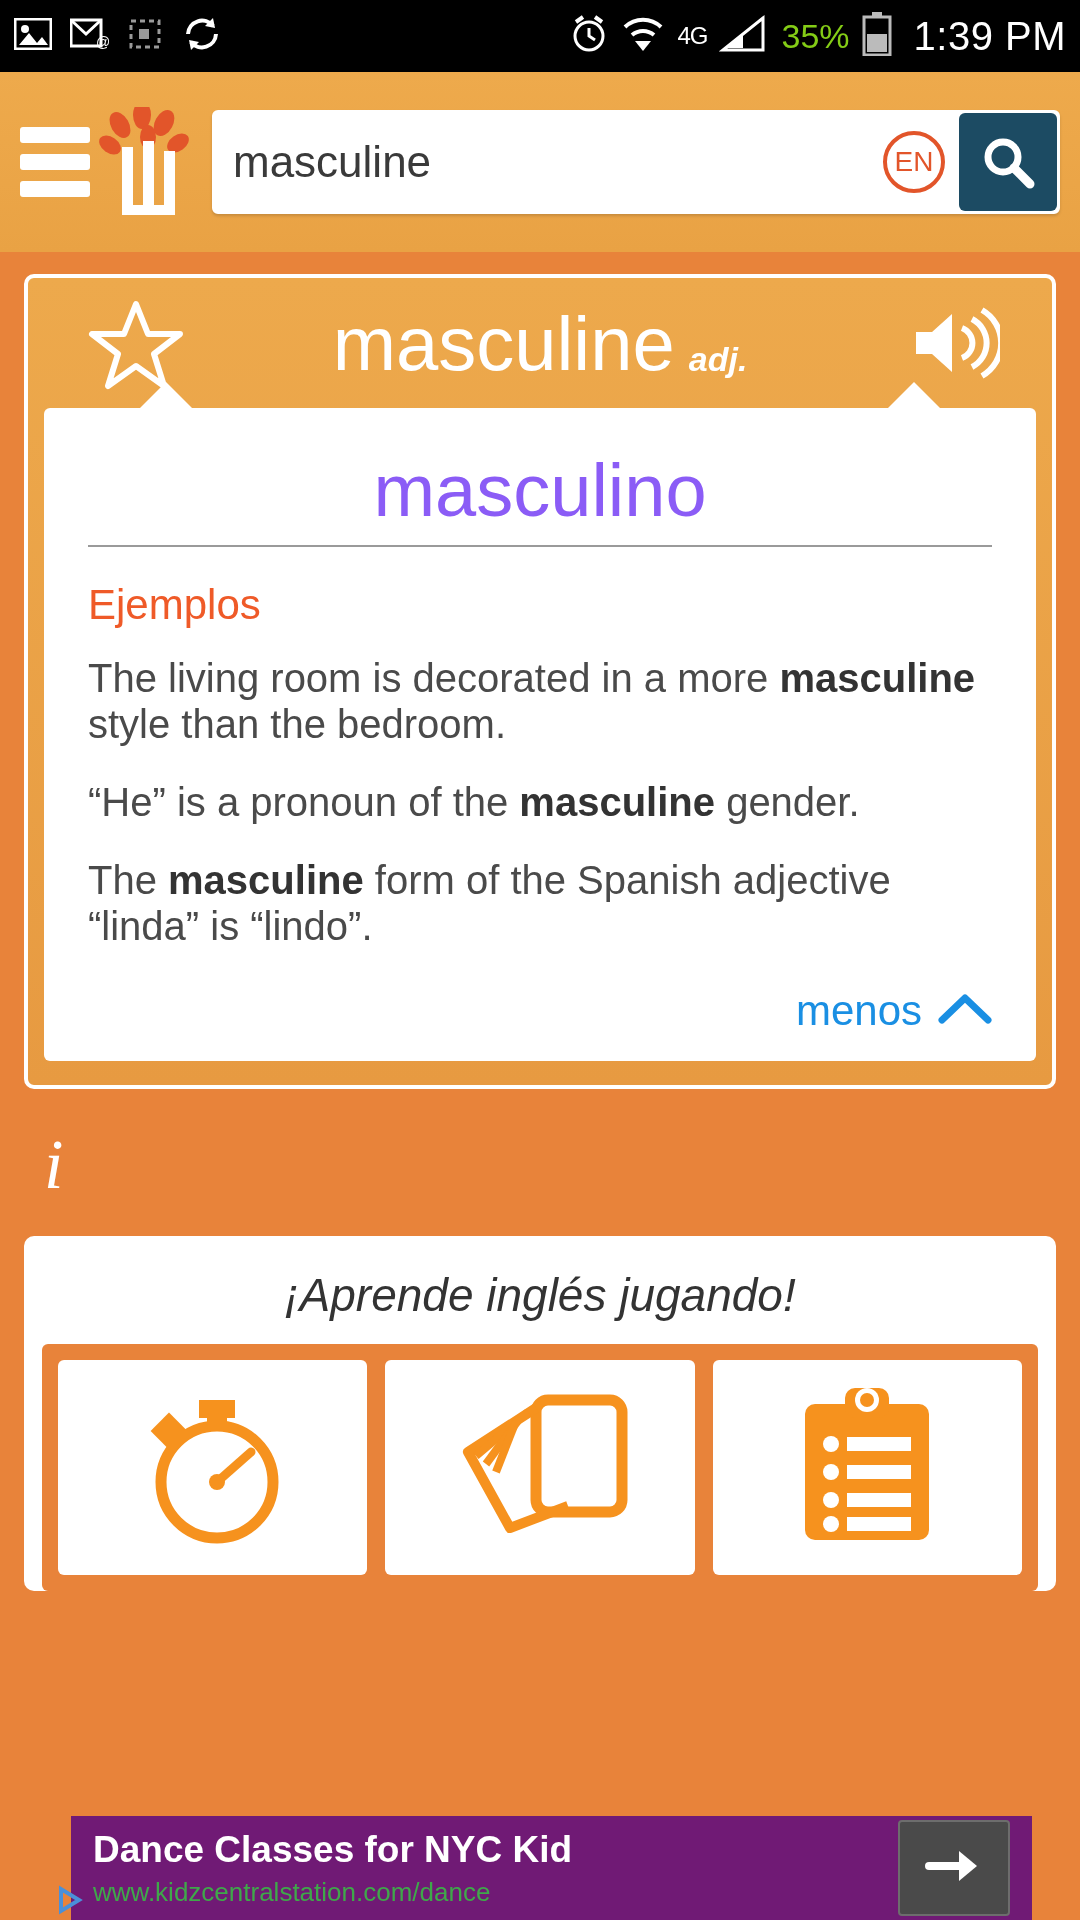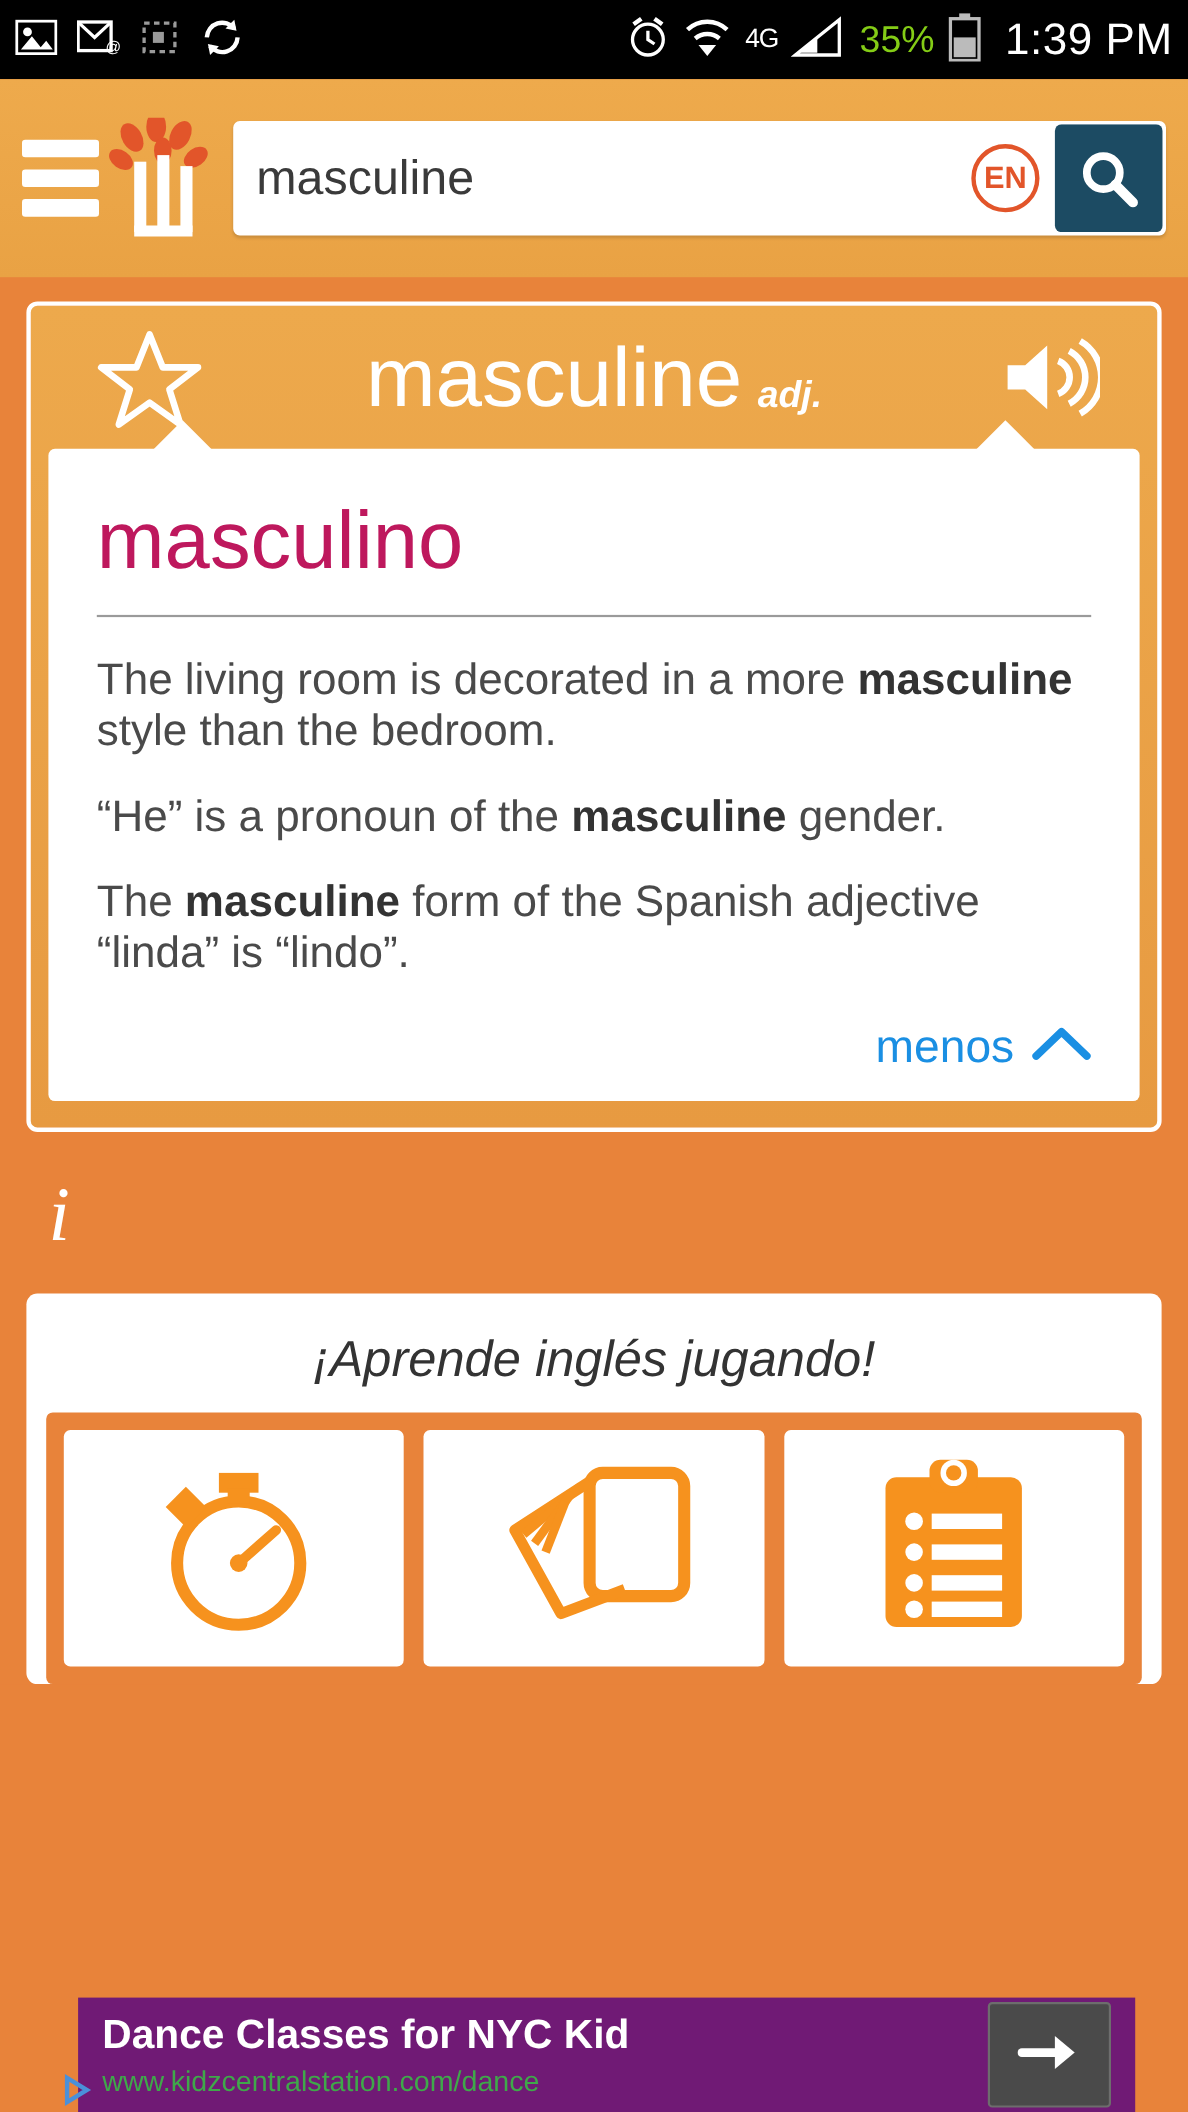--- a/index.html
+++ b/index.html
@@ -117,21 +117,21 @@
     font-family: "Liberation Sans", sans-serif;
     background: transparent;
   }
   .lang-badge {
     width: 62px;
     height: 62px;
     border-radius: 50%;
     border: 4px solid #e2552a;
     color: #e2552a;
     font-size: 28px;
-    font-weight: bold;
+    font-weight: normal;
     display: flex;
     align-items: center;
     justify-content: center;
     margin-right: 14px;
     box-sizing: border-box;
     flex: 0 0 auto;
   }
   .search-btn {
     width: 98px;
     height: 98px;
@@ -214,23 +214,24 @@
   .white-panel:after {
     content: "";
     position: absolute;
     top: -26px;
     right: 94px;
     border-left: 28px solid transparent;
     border-right: 28px solid transparent;
     border-bottom: 28px solid #ffffff;
   }
   .translation {
+    text-align: center;
     font-size: 74px;
-    color: #be185d;
-    padding: 10px 0 26px 0;
+    color: #8b5cf6;
+    padding: 10px 0 12px 0;
   }
   .divider {
     height: 2px;
     background: #9a9a9a;
     margin: 0 0 34px 0;
   }
   .examples-label {
     color: #ef5a28;
     font-size: 42px;
     margin-bottom: 26px;
@@ -484,20 +485,21 @@
             <path d="M52 22 a16 16 0 0 1 0 30" fill="none" stroke="#ffffff" stroke-width="6"></path>
             <path d="M62 13 a27 27 0 0 1 0 48" fill="none" stroke="#ffffff" stroke-width="6"></path>
             <path d="M72 4 a38 38 0 0 1 0 66" fill="none" stroke="#ffffff" stroke-width="6"></path>
           </svg>
         </span>
       </div>
 
       <div class="white-panel">
         <div class="translation">masculino</div>
         <div class="divider"></div>
+        <div class="examples-label">Ejemplos</div>
 
         <div class="example">
           <span>The living room is decorated in a more </span><b>masculine</b><span> style than the bedroom.</span>
         </div>
         <div class="example">
           <span>“He” is a pronoun of the </span><b>masculine</b><span> gender.</span>
         </div>
         <div class="example">
           <span>The </span><b>masculine</b><span> form of the Spanish adjective “linda” is “lindo”.</span>
         </div>

